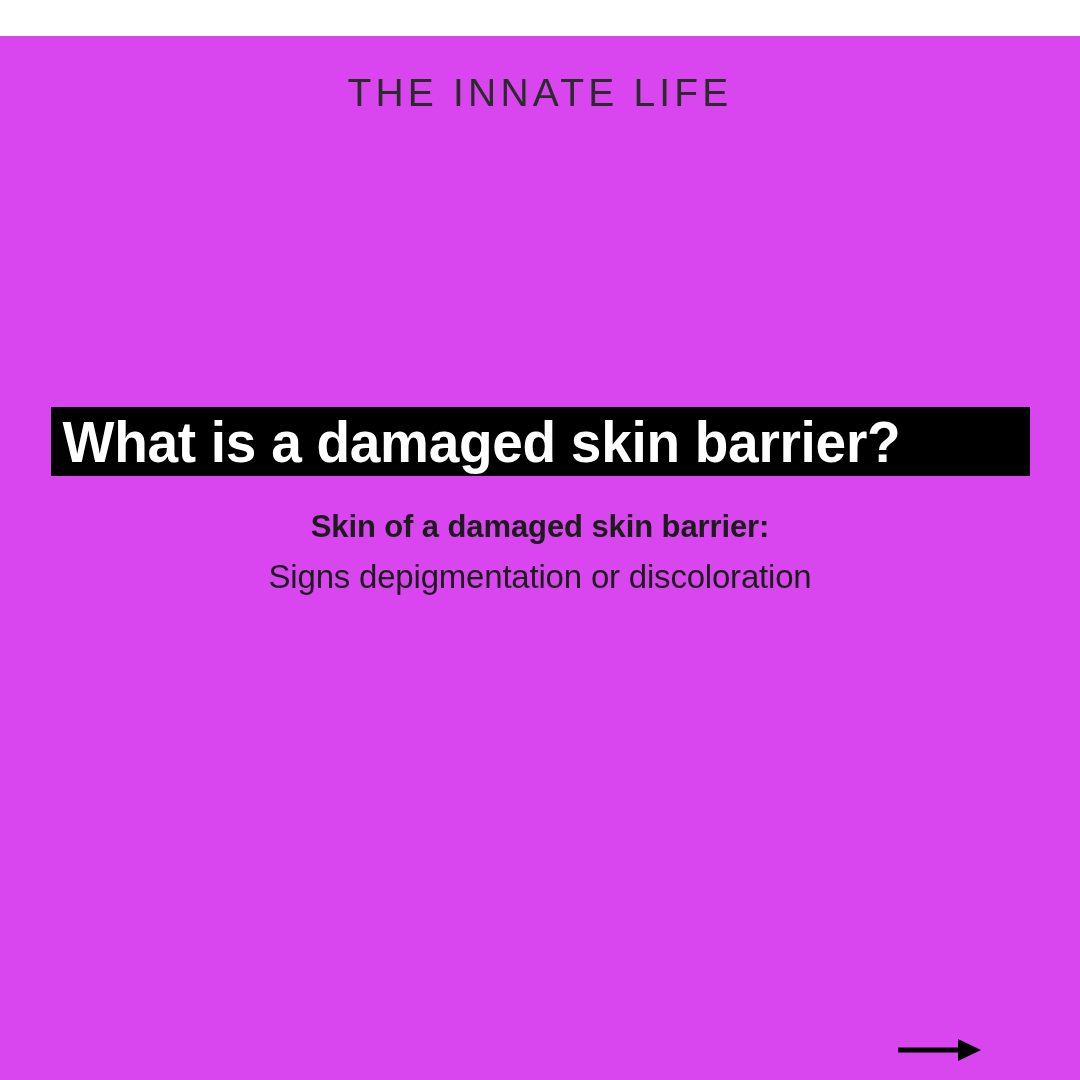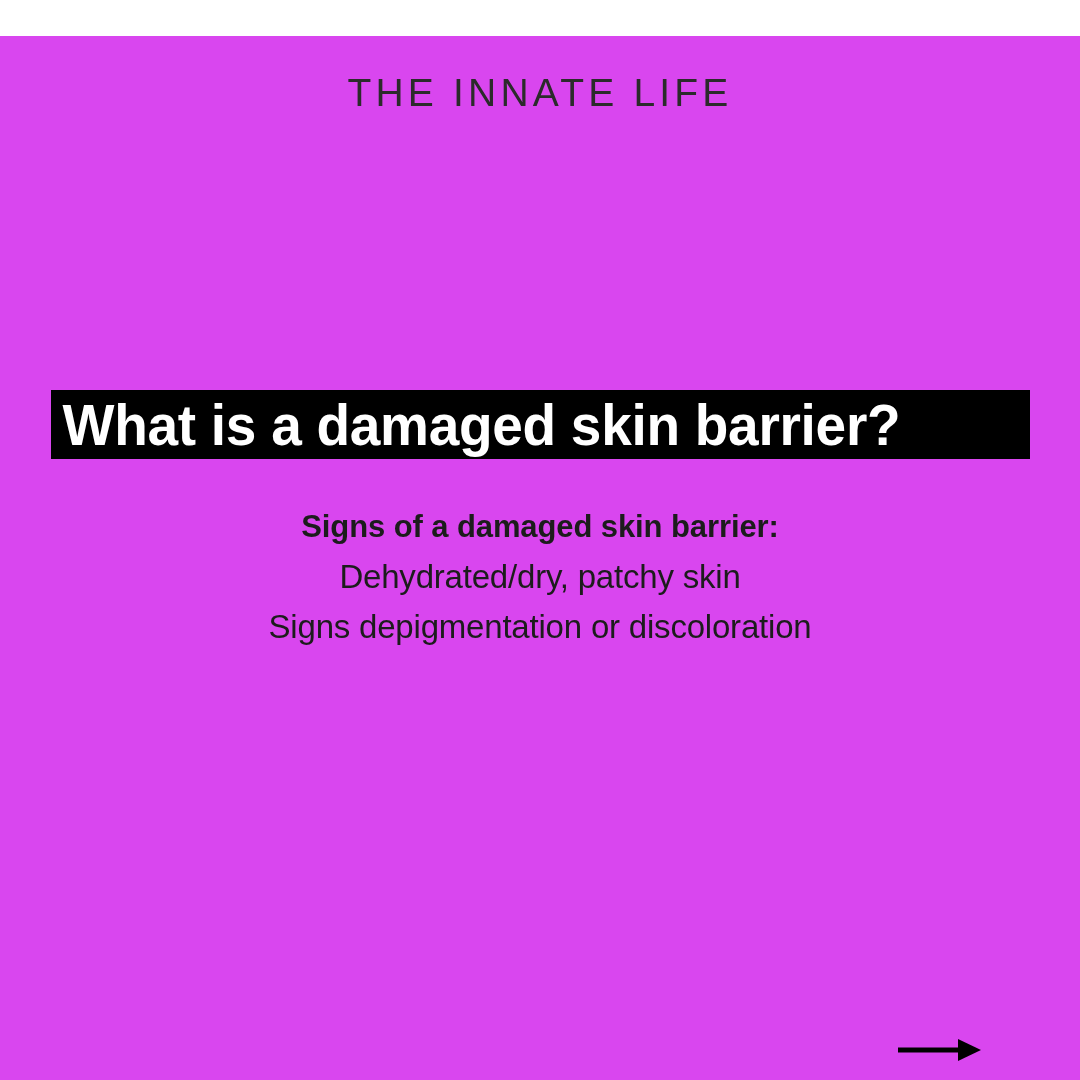--- a/index.html
+++ b/index.html
@@ -32,21 +32,21 @@
     letter-spacing: 4.2px;
     color: #2b2b2b;
     line-height: 46px;
     white-space: nowrap;
   }
 
   
   #headline-banner {
     position: absolute;
     left: 51px;
-    top: 354px;
+    top: 371px;
     width: 979px;
     height: 69px;
     background: #000000;
     display: flex;
     align-items: center;
     overflow: hidden;
   }
 
   #headline-text {
     display: block;
@@ -107,22 +107,21 @@
 
 <div id="canvas">
 
   <div id="brand-header">THE INNATE LIFE</div>
 
   <div id="headline-banner">
     <span id="headline-text">What is a damaged skin barrier?</span>
   </div>
 
   <div id="body-copy">
-    <span class="body-line is-heading">Signs of a damaged skin barrier:</span>
-    <span class="body-line">Dehydrated/dry, patchy skin</span>
+    <span class="body-line is-heading">Skin of a damaged skin barrier:</span>
     <span class="body-line">Signs depigmentation or discoloration</span>
   </div>
 
   <div id="next-arrow">
     <svg width="88" height="32" viewBox="0 0 88 32">
       <rect x="2" y="13.5" width="66" height="5" fill="#000000"></rect>
       <polygon points="62,5 85,16 62,27" fill="#000000"></polygon>
     </svg>
   </div>
 

